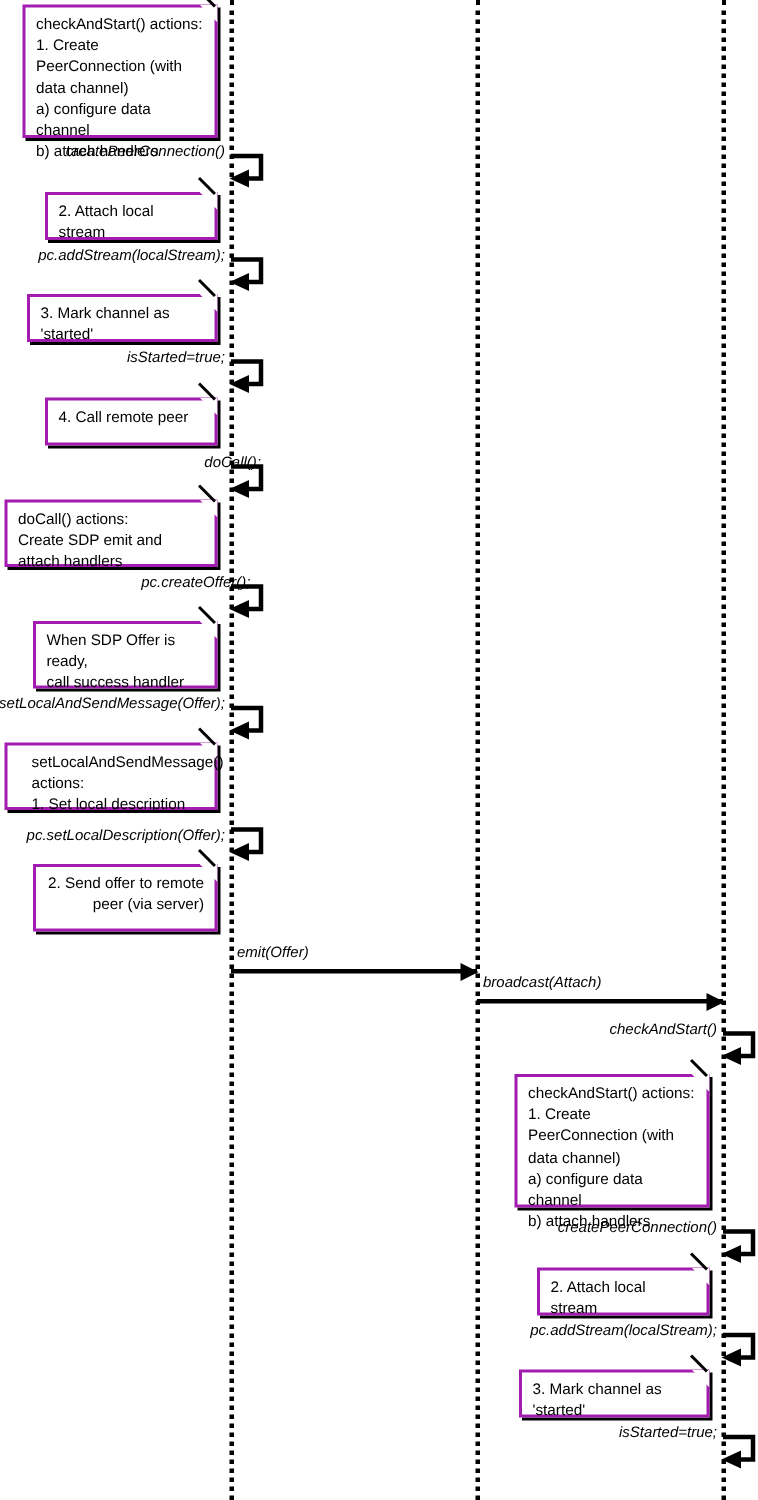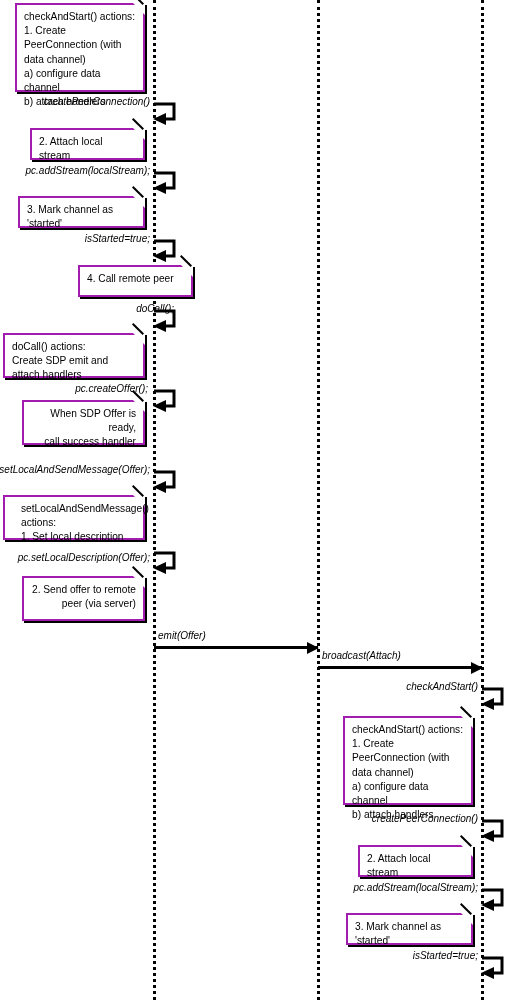--- a/index.html
+++ b/index.html
@@ -104,24 +104,24 @@
     <div class="lifeline" style="left: 153px; height: 1000px;"></div>
     <div class="lifeline" style="left: 317px; height: 1000px;"></div>
     <div class="lifeline" style="left: 481px; height: 1000px;"></div>
     <div class="note" style="left: 15px; top: 3px; width: 130px; height: 89px;"><div class="fold2"></div><div class="foldline"></div><div class="note-text">checkAndStart() actions:
 1. Create PeerConnection (with
 data channel)
 a) configure data channel
 b) attach handlers</div></div>
     <div class="note" style="left: 30px; top: 128px; width: 115px; height: 32px;"><div class="fold2"></div><div class="foldline"></div><div class="note-text">2. Attach local stream</div></div>
     <div class="note" style="left: 18px; top: 196px; width: 127px; height: 32px;"><div class="fold2"></div><div class="foldline"></div><div class="note-text">3. Mark channel as 'started'</div></div>
-    <div class="note" style="left: 30px; top: 265px; width: 115px; height: 32px; margin-left: 48px;"><div class="fold2"></div><div class="foldline"></div><div class="note-text">4. Call remote peer</div></div>
+    <div class="note" style="left: 30px; top: 265px; width: 115px; height: 32px;"><div class="fold2"></div><div class="foldline"></div><div class="note-text">4. Call remote peer</div></div>
     <div class="note" style="left: 3px; top: 333px; width: 142px; height: 45px;"><div class="fold2"></div><div class="foldline"></div><div class="note-text">doCall() actions:
 Create SDP emit and attach handlers</div></div>
-    <div class="note" style="left: 22px; top: 400px; width: 123px; height: 45px; text-align: right;"><div class="fold2"></div><div class="foldline"></div><div class="note-text">When SDP Offer is ready,
+    <div class="note" style="left: 22px; top: 414px; width: 123px; height: 45px;"><div class="fold2"></div><div class="foldline"></div><div class="note-text">When SDP Offer is ready,
 call success handler</div></div>
     <div class="note" style="left: 3px; top: 495px; width: 142px; height: 45px; padding-left: 16px;"><div class="fold2"></div><div class="foldline"></div><div class="note-text">setLocalAndSendMessage() actions:
 1. Set local description</div></div>
     <div class="note" style="left: 22px; top: 576px; width: 123px; height: 45px; text-align: right;"><div class="fold2"></div><div class="foldline"></div><div class="note-text">2. Send offer to remote
 peer (via server)</div></div>
     <div class="note" style="left: 343px; top: 716px; width: 130px; height: 89px;"><div class="fold2"></div><div class="foldline"></div><div class="note-text">checkAndStart() actions:
 1. Create PeerConnection (with
 data channel)
 a) configure data channel
 b) attach handlers</div></div>
@@ -140,21 +140,21 @@
     <div class="msg-label right-align" style="left: 150px; top: 233px;">isStarted=true;</div>
     <svg class="selfcall" width="28" height="25" style="left: 152px; top: 239px;">
       <path d="M 2 2 L 22 2 L 22 17 L 13 17" stroke="#000" stroke-width="3" fill="none"></path>
       <polygon points="1,17 14,11 14,23" fill="#000"></polygon>
     </svg>
     <div class="msg-label right-align" style="left: 150px; top: 303px; margin-left: 24px;">doCall();</div>
     <svg class="selfcall" width="28" height="25" style="left: 152px; top: 309px;">
       <path d="M 2 2 L 22 2 L 22 17 L 13 17" stroke="#000" stroke-width="3" fill="none"></path>
       <polygon points="1,17 14,11 14,23" fill="#000"></polygon>
     </svg>
-    <div class="msg-label right-align" style="left: 148px; top: 383px; padding-left: 44px;">pc.createOffer();</div>
+    <div class="msg-label right-align" style="left: 167px; top: 383px; padding-left: 44px;">pc.createOffer();</div>
     <svg class="selfcall" width="28" height="25" style="left: 152px; top: 389px;">
       <path d="M 2 2 L 22 2 L 22 17 L 13 17" stroke="#000" stroke-width="3" fill="none"></path>
       <polygon points="1,17 14,11 14,23" fill="#000"></polygon>
     </svg>
     <div class="msg-label right-align" style="left: 150px; top: 464px;">setLocalAndSendMessage(Offer);</div>
     <svg class="selfcall" width="28" height="25" style="left: 152px; top: 470px;">
       <path d="M 2 2 L 22 2 L 22 17 L 13 17" stroke="#000" stroke-width="3" fill="none"></path>
       <polygon points="1,17 14,11 14,23" fill="#000"></polygon>
     </svg>
     <div class="msg-label right-align" style="left: 150px; top: 552px;">pc.setLocalDescription(Offer);</div>

